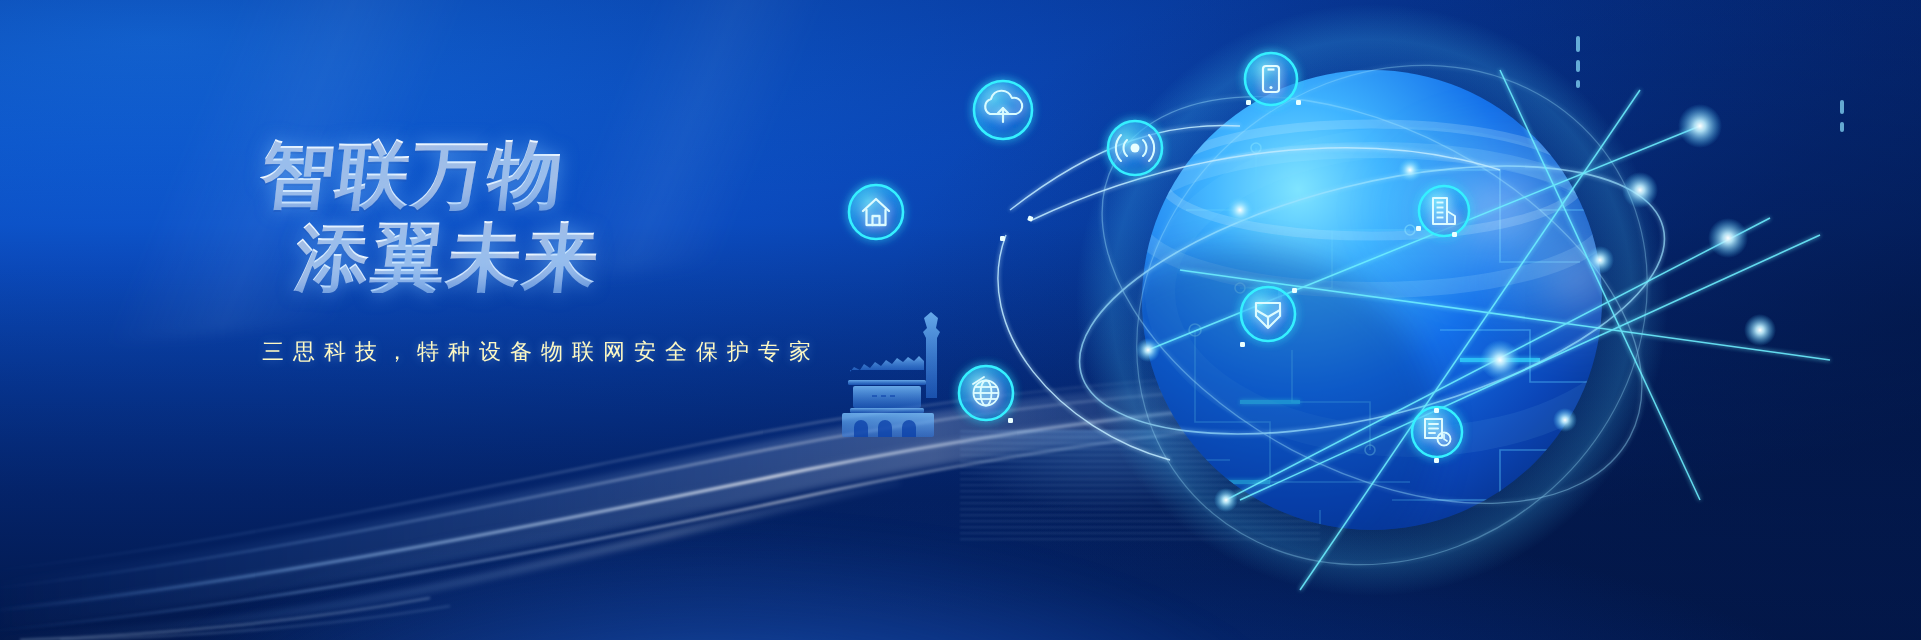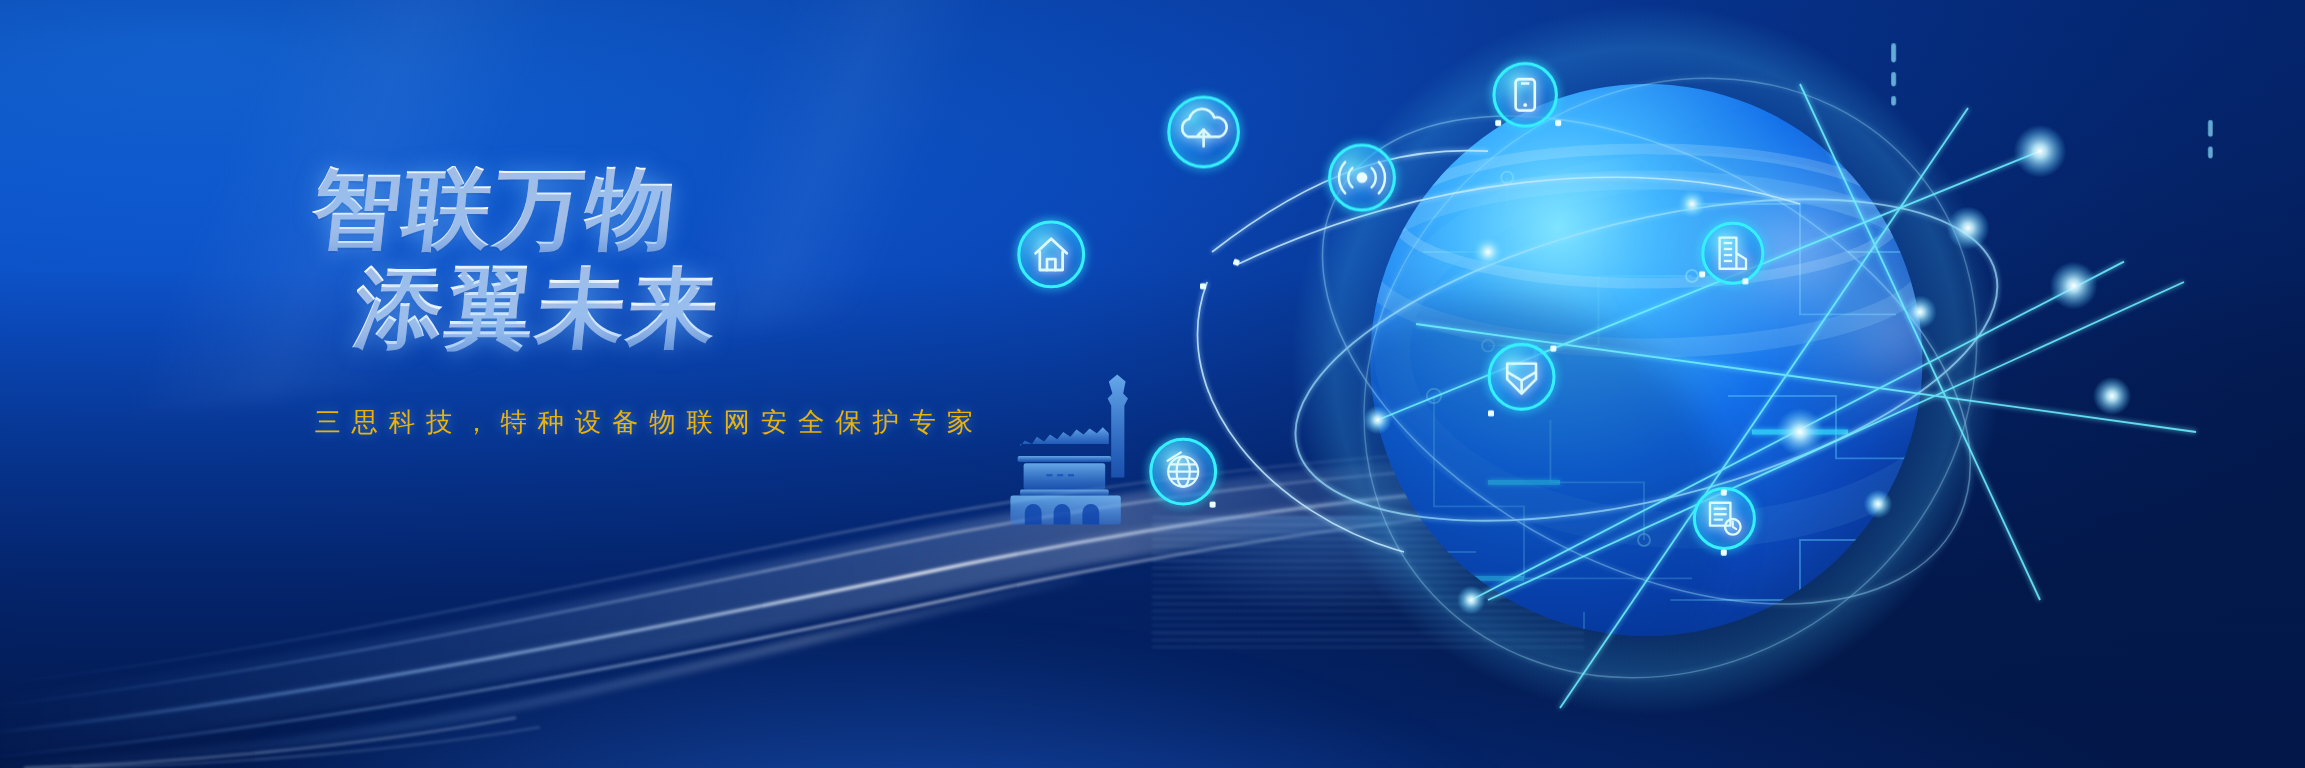--- a/index.html
+++ b/index.html
@@ -92,21 +92,21 @@
     margin-top:10px;
     margin-left:44px;
     background:linear-gradient(178deg,#ffffff 0%,#ffffff 50%,#e6f0ff 62%,#8fbdf2 82%,#ffffff 100%);
     -webkit-background-clip:text;background-clip:text;
     -webkit-text-fill-color:transparent;color:transparent;
   }
   .tagline{
     margin:44px 0 0 6px;
     font-size:22px;
     letter-spacing:9px;
-    color:#eab308;
+    color:#fef9c3;
     font-family:"DejaVu Sans","Liberation Sans",sans-serif;
     text-shadow:0 0 10px rgba(130,190,255,.45);
     white-space:nowrap;
   }
 </style>
 </head>
 <body>
 
 <div class="banner">
 

